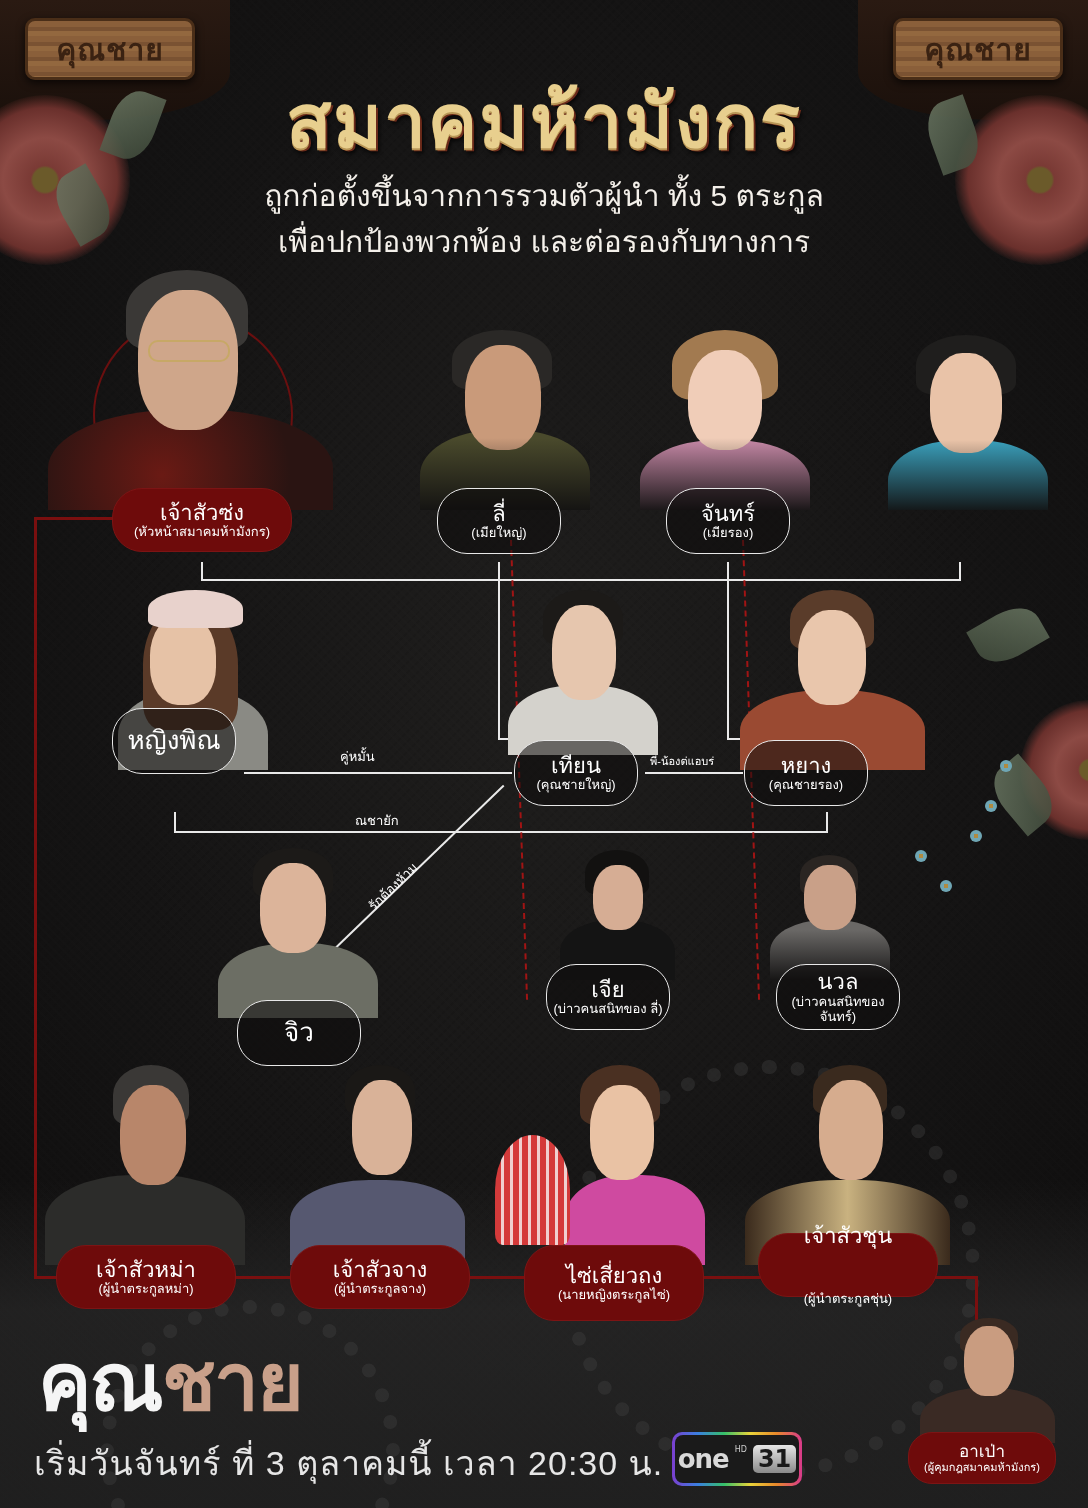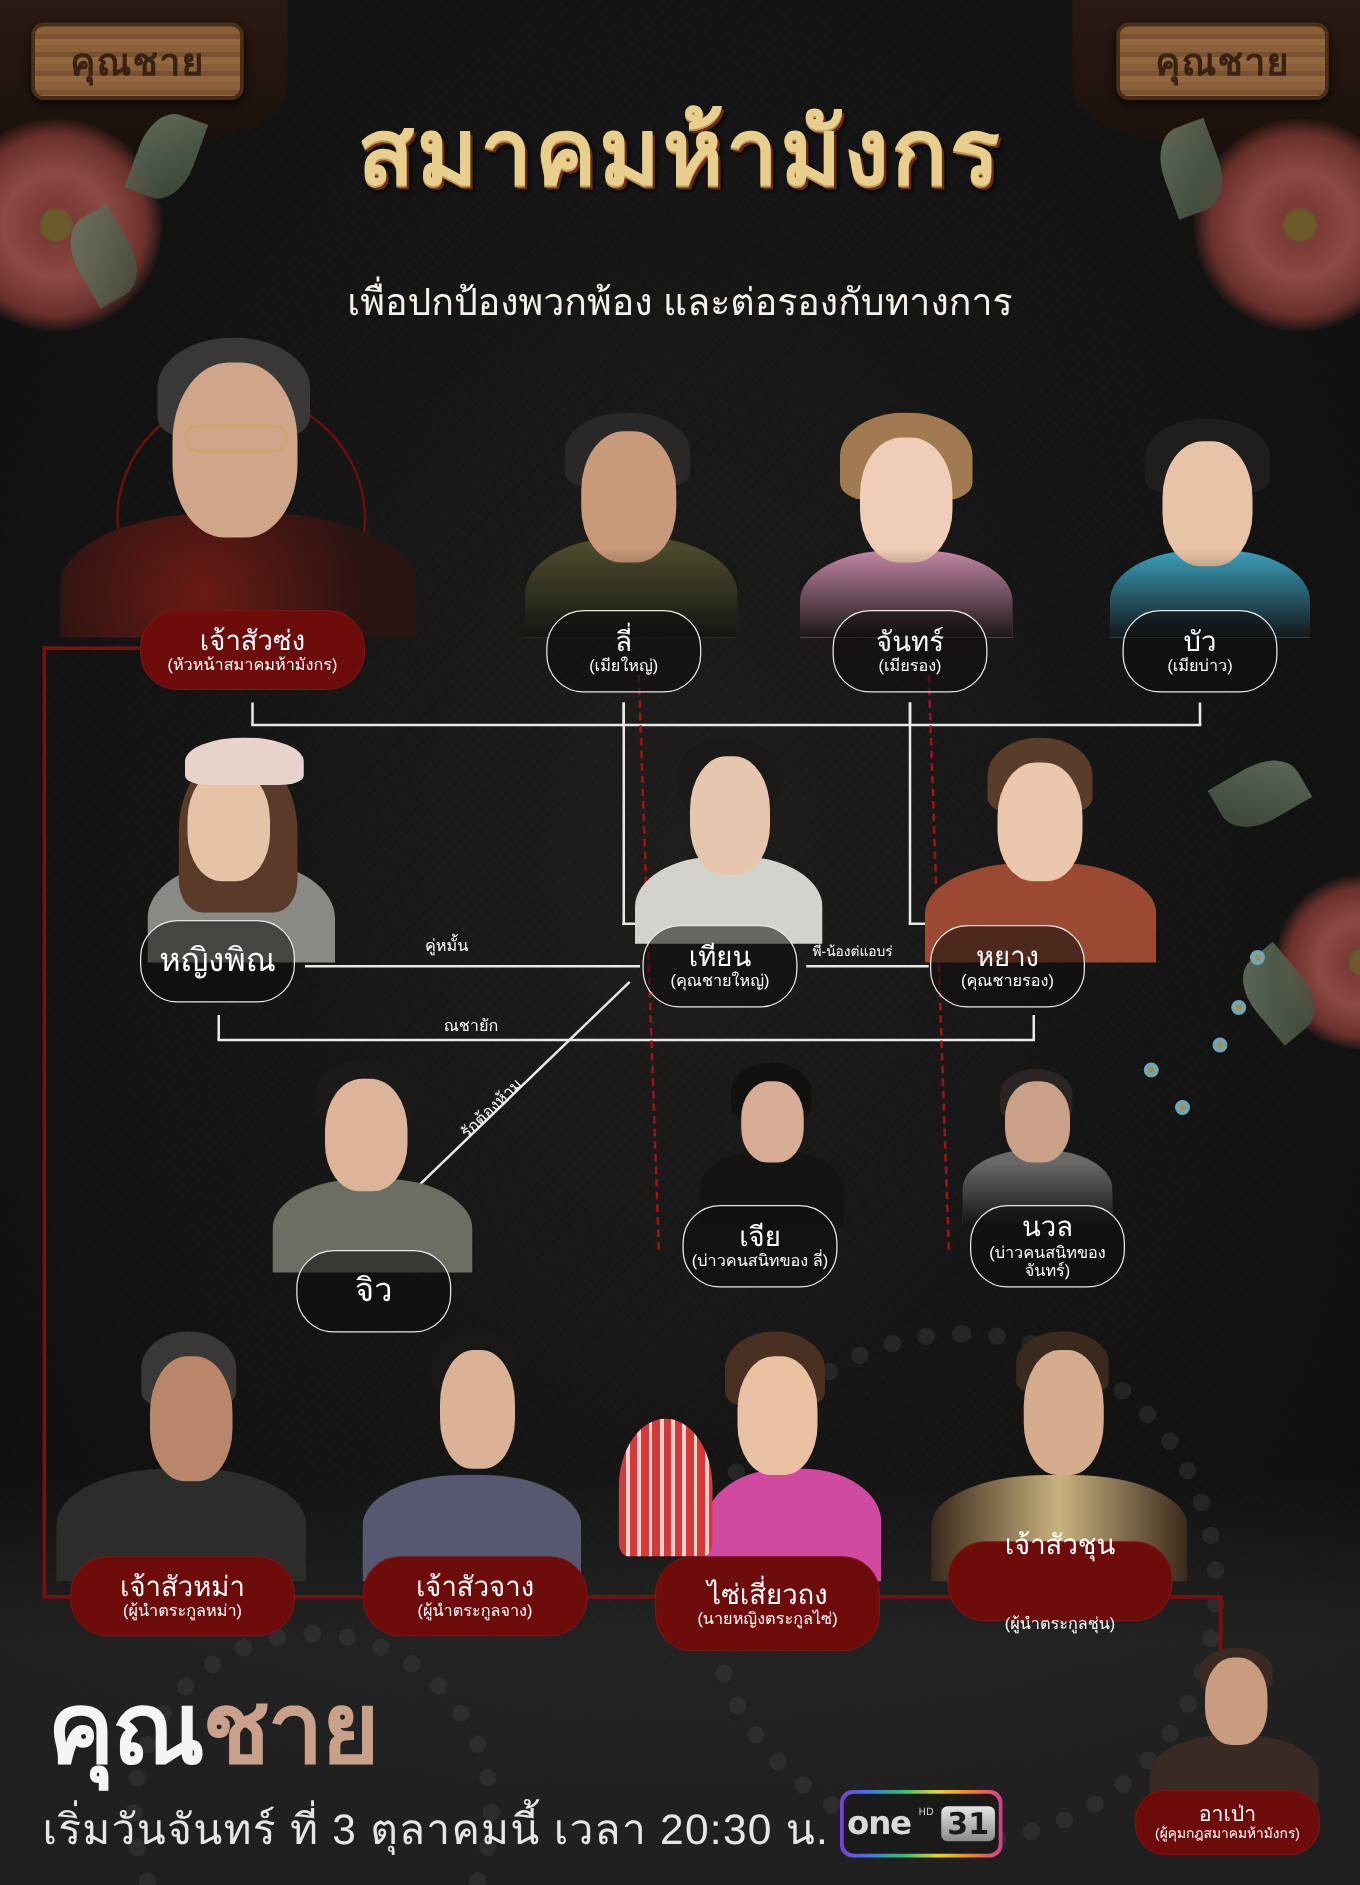--- a/index.html
+++ b/index.html
@@ -95,20 +95,21 @@
   <div class="leaf" style="left:985px;top:600px;transform:rotate(60deg);"></div>
   <div class="flower" style="left:1020px;top:700px;width:140px;height:140px;"></div>
   <div class="leaf" style="left:1000px;top:760px;transform:rotate(-40deg);"></div>
   <div class="blossom" style="left:1000px;top:760px;"></div>
   <div class="blossom" style="left:985px;top:800px;"></div>
   <div class="blossom" style="left:970px;top:830px;"></div>
   <div class="blossom" style="left:915px;top:850px;"></div>
   <div class="blossom" style="left:940px;top:880px;"></div>
 
   <div class="title">สมาคมห้ามังกร</div>
+  <div class="subtitle l1">ถูกก่อตั้งขึ้นจากการรวมตัวผู้นำ ทั้ง 5 ตระกูล</div>
   <div class="subtitle l2">เพื่อปกป้องพวกพ้อง และต่อรองกับทางการ</div>
 
   <div class="line" style="left:201px;top:562px;width:2px;height:18px;"></div>
   <div class="line" style="left:498px;top:562px;width:2px;height:18px;"></div>
   <div class="line" style="left:727px;top:562px;width:2px;height:18px;"></div>
   <div class="line" style="left:959px;top:562px;width:2px;height:18px;"></div>
   <div class="line" style="left:201px;top:579px;width:760px;height:2px;"></div>
   <div class="line" style="left:498px;top:562px;width:2px;height:178px;"></div>
   <div class="line" style="left:498px;top:738px;width:18px;height:2px;"></div>
   <div class="line" style="left:727px;top:562px;width:2px;height:178px;"></div>
@@ -222,25 +223,21 @@
     <span class="role">(หัวหน้าสมาคมห้ามังกร)</span>
   </div>
   <div class="label outline" style="left:437px;top:488px;width:124px;height:66px;">
     <span class="name">ลี่</span>
     <span class="role">(เมียใหญ่)</span>
   </div>
   <div class="label outline" style="left:666px;top:488px;width:124px;height:66px;">
     <span class="name">จันทร์</span>
     <span class="role">(เมียรอง)</span>
   </div>
-  <div class="label outline" style="left:898px;top:488px;width:124px;height:66px;">
-    <span class="name">บัว</span>
-    <span class="role">(เมียบ่าว)</span>
-  </div>
-  <div class="label outline big" style="left:112px;top:736px;width:124px;height:66px;text-align:right;">
+  <div class="label outline big" style="left:112px;top:708px;width:124px;height:66px;text-align:right;">
     <span class="name">หญิงพิณ</span>
   </div>
   <div class="label outline" style="left:514px;top:740px;width:124px;height:66px;">
     <span class="name">เทียน</span>
     <span class="role">(คุณชายใหญ่)</span>
   </div>
   <div class="label outline" style="left:744px;top:740px;width:124px;height:66px;">
     <span class="name">หยาง</span>
     <span class="role">(คุณชายรอง)</span>
   </div>

